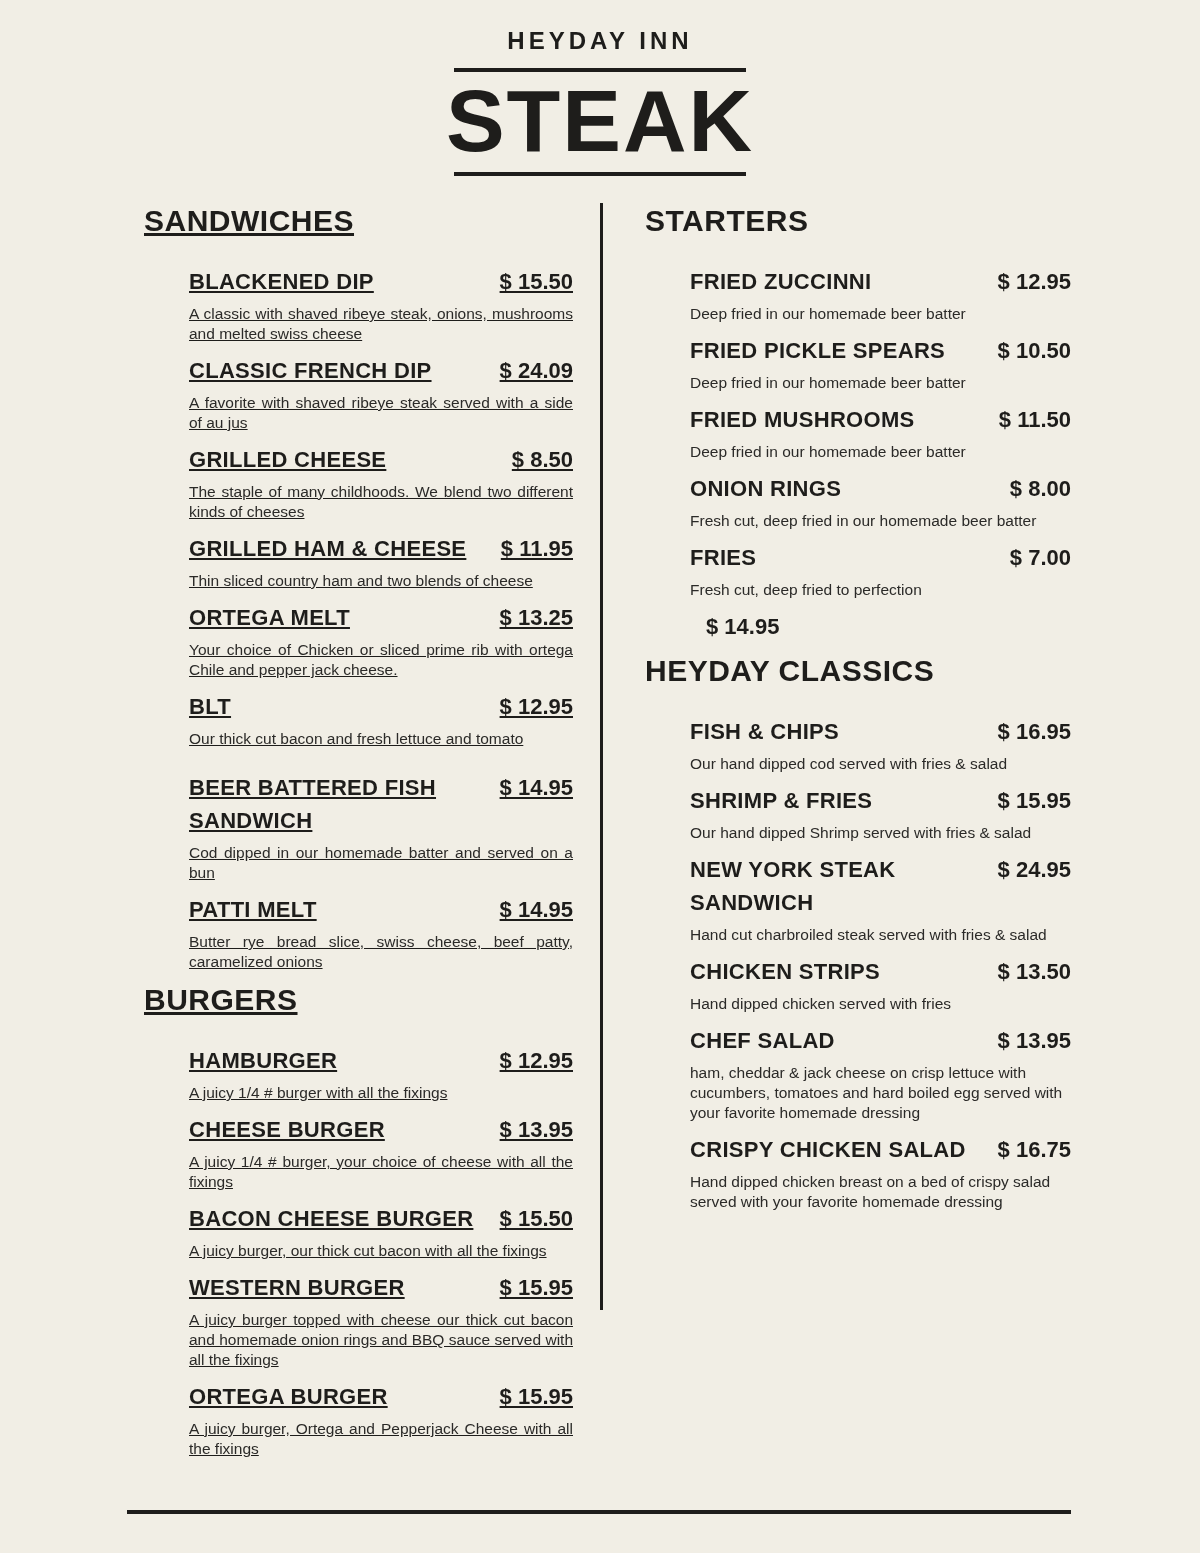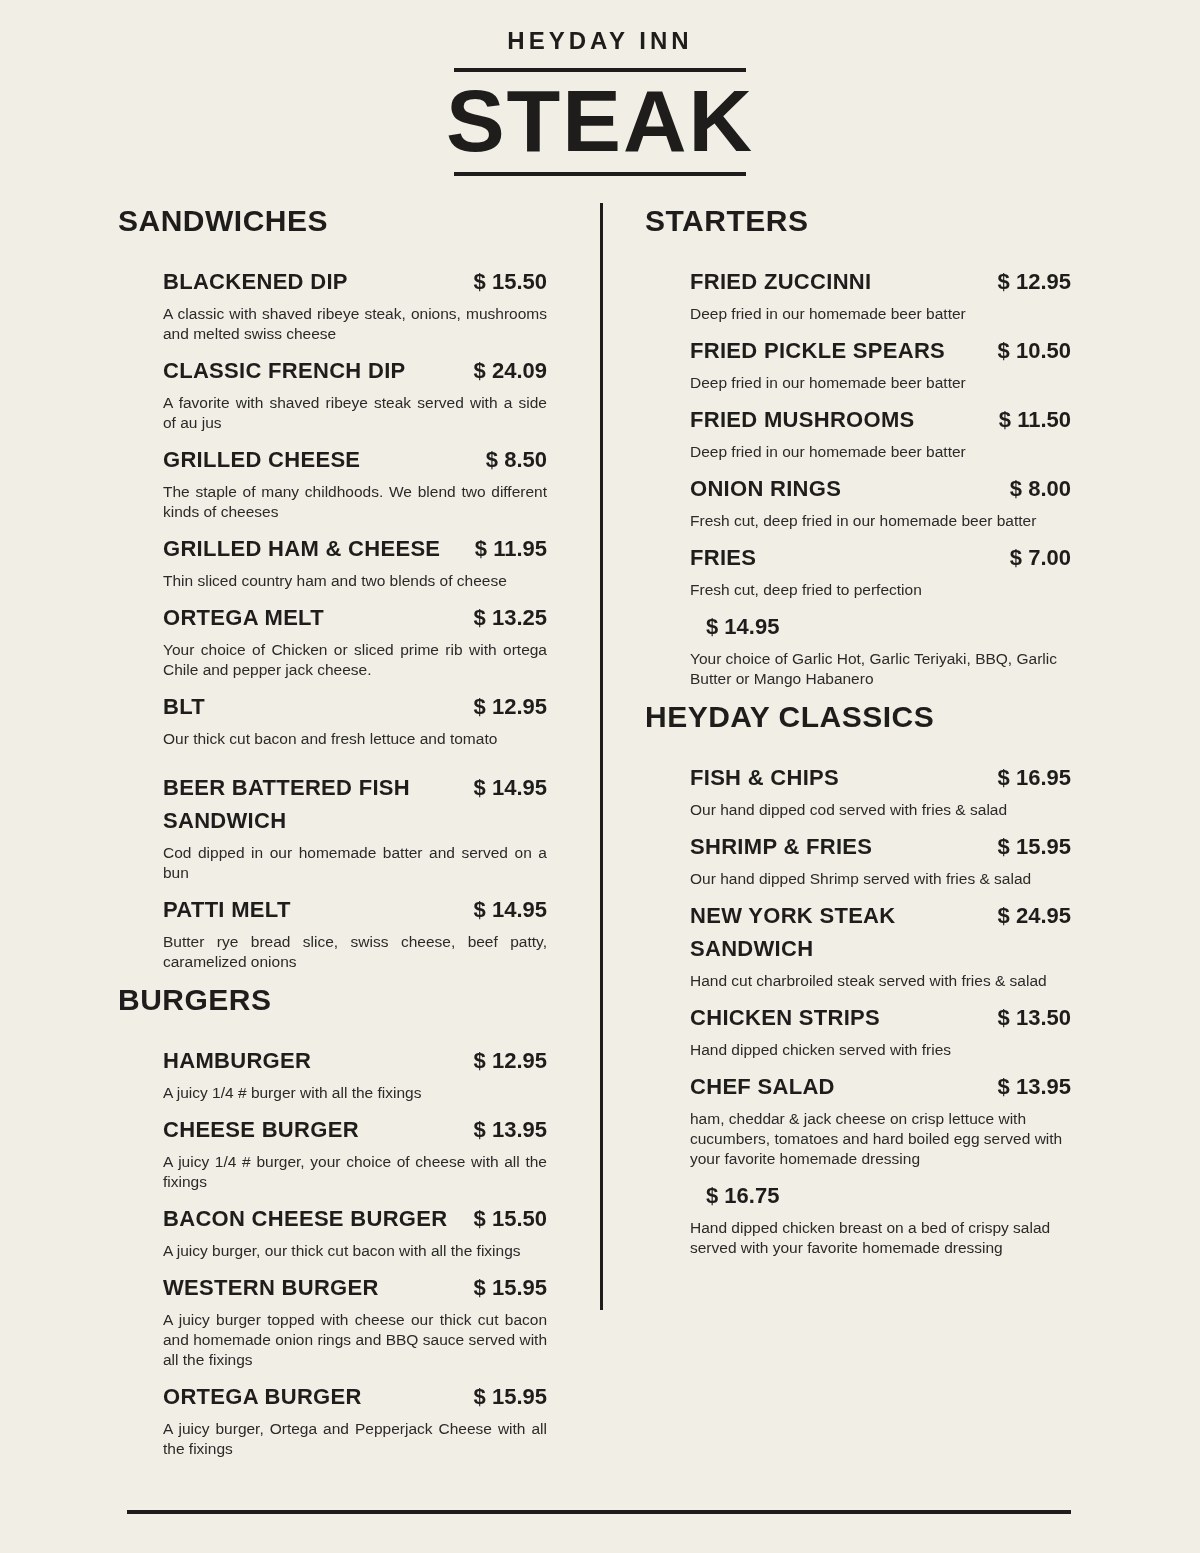--- a/index.html
+++ b/index.html
@@ -45,21 +45,21 @@
     font-weight: 700;
     letter-spacing: 2px;
     line-height: 98px;
   }
 
   
   .col {
     position: absolute;
     top: 203px;
   }
-  .col-0 { left: 118px; width: 429px; }
+  .col-0 { left: 144px; width: 429px; text-decoration: underline; }
   .col-1 { left: 645px; width: 426px; }
   .divider {
     position: absolute;
     left: 600px;
     top: 203px;
     width: 3px;
     height: 1107px;
     background: var(--ink, #1e1d1b);
   }
   .bottom-rule {
@@ -279,21 +279,20 @@
       <span class="item-name">FRIES</span>
       <span class="item-price">$ 7.00</span>
     </div>
     <p class="item-desc">Fresh cut, deep fried to perfection</p>
   </div>
 
   <div class="menu-item">
     <div class="item-head">
       <span class="item-price">$ 14.95</span>
     </div>
-    <p class="item-desc">Your choice of Garlic Hot, Garlic Teriyaki, BBQ, Garlic Butter or Mango Habanero</p>
   </div>
 </div>
   </section>
 
   <section class="menu-section">
     <h2 class="section-heading">HEYDAY CLASSICS</h2>
     <div class="items">
   <div class="menu-item">
     <div class="item-head">
       <span class="item-name">FISH &amp; CHIPS</span>
@@ -329,20 +328,21 @@
   <div class="menu-item">
     <div class="item-head">
       <span class="item-name">CHEF SALAD</span>
       <span class="item-price">$ 13.95</span>
     </div>
     <p class="item-desc">ham, cheddar &amp; jack cheese on crisp lettuce with cucumbers, tomatoes and hard boiled egg served with your favorite homemade dressing</p>
   </div>
 
   <div class="menu-item">
     <div class="item-head">
+      <span class="item-name">CRISPY CHICKEN SALAD</span>
       <span class="item-price">$ 16.75</span>
     </div>
     <p class="item-desc">Hand dipped chicken breast on a bed of crispy salad served with your favorite homemade dressing</p>
   </div>
 </div>
   </section>
 </div>
 
   <div class="bottom-rule"></div>
 </div>

